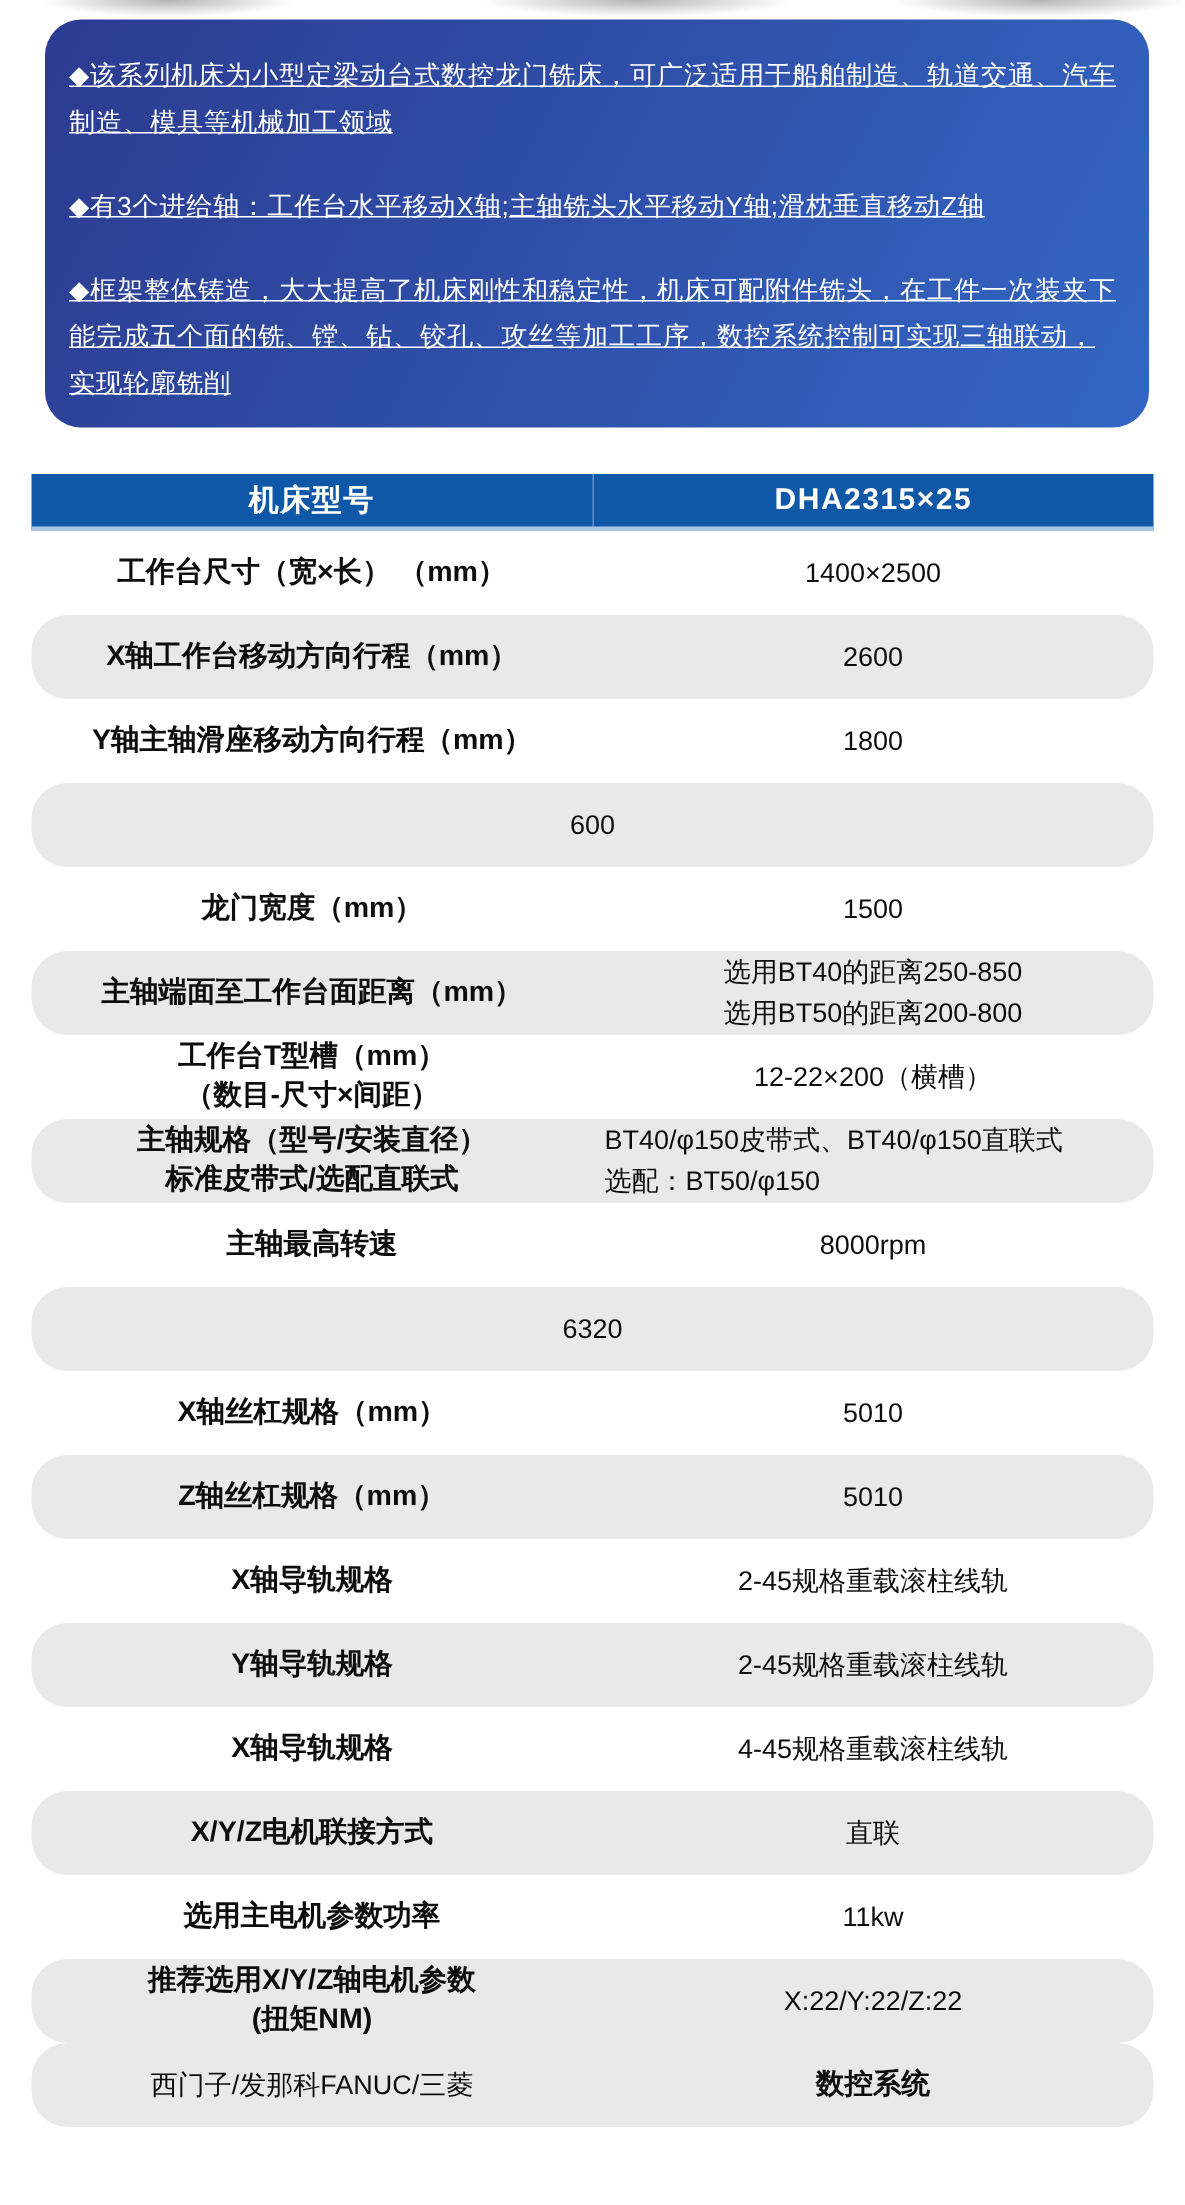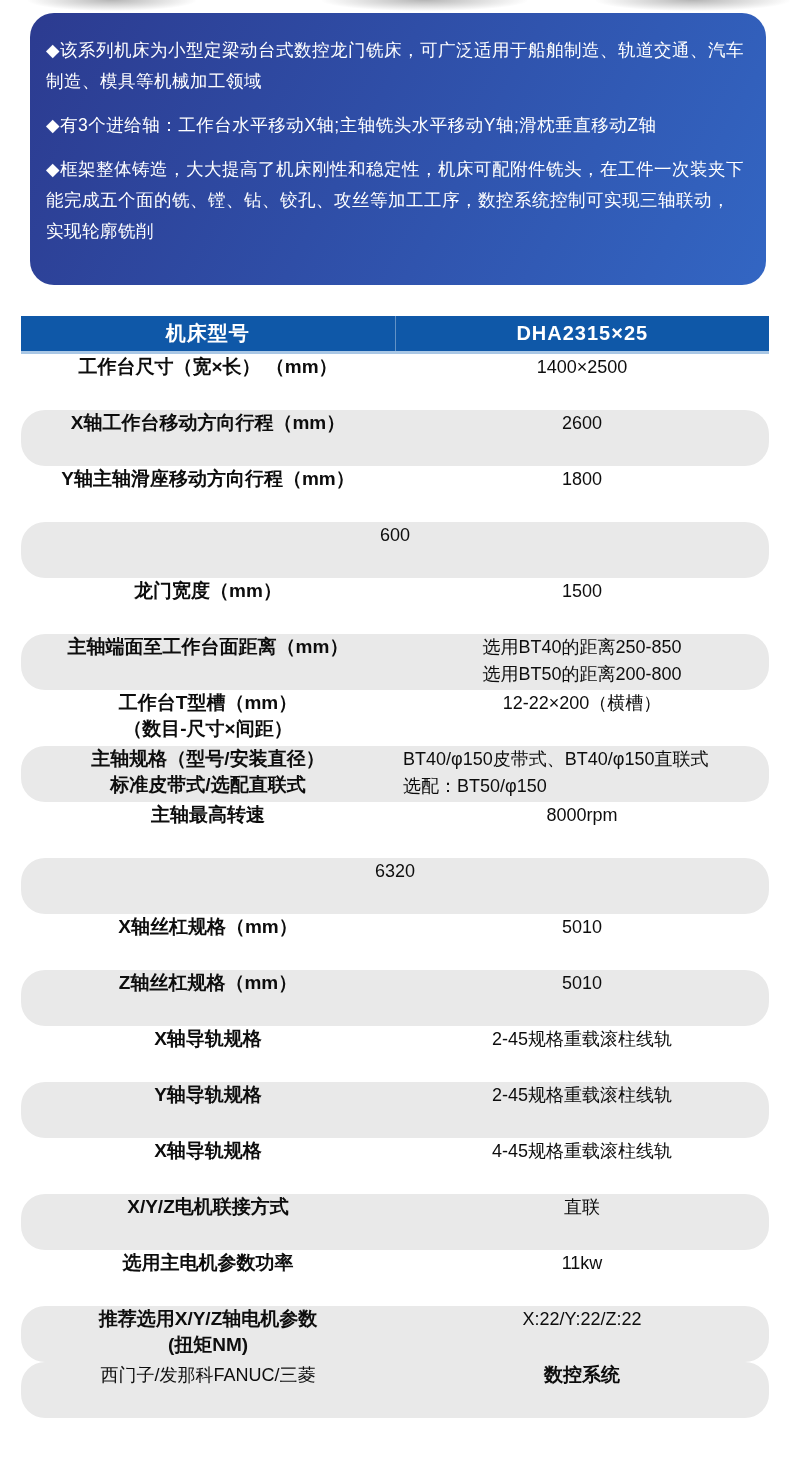--- a/index.html
+++ b/index.html
@@ -24,30 +24,31 @@
   
   .intro-box {
     position: absolute;
     left: 30px; top: 13px;
     width: 736px; height: 272px;
     box-sizing: border-box;
     border-radius: 24px;
     background: linear-gradient(118deg, #2c3b90 0%, #2f4ea7 45%, #3366c3 100%);
     color: #ffffff;
     padding: 22px 20px 18px 16px;
+    text-decoration: underline;
   }
   .intro-box p {
     margin: 0;
     font-size: 17.5px;
     line-height: 31px;
     font-weight: 500;
     letter-spacing: 0.5px;
     white-space: pre-line;
   }
-  .intro-box p + p { margin-top: 13px; }
+  .intro-box p + p { margin-top: 25px; }
 
   
   .spec-table {
     position: absolute;
     left: 21px; top: 316px;
     width: 748px;
   }
   .thead {
     display: flex;
     height: 35px;
@@ -59,20 +60,21 @@
     flex: 1 1 50%;
     display: flex; align-items: center; justify-content: center;
     font-size: 20px; font-weight: 700;
     letter-spacing: 1px;
   }
   .thead .hcell.first { border-right: 1px solid rgba(255,255,255,0.35); }
 
   .row {
     display: flex;
     height: 56px;
+    align-items: center;
     background: #ffffff;
   }
   .row.alt { background: #e9e9e9; border-radius: 24px; }
   .cell {
     flex: 1 1 50%;
     box-sizing: border-box;
     text-align: center;
     white-space: pre-line;
   }
   .cell.label {

